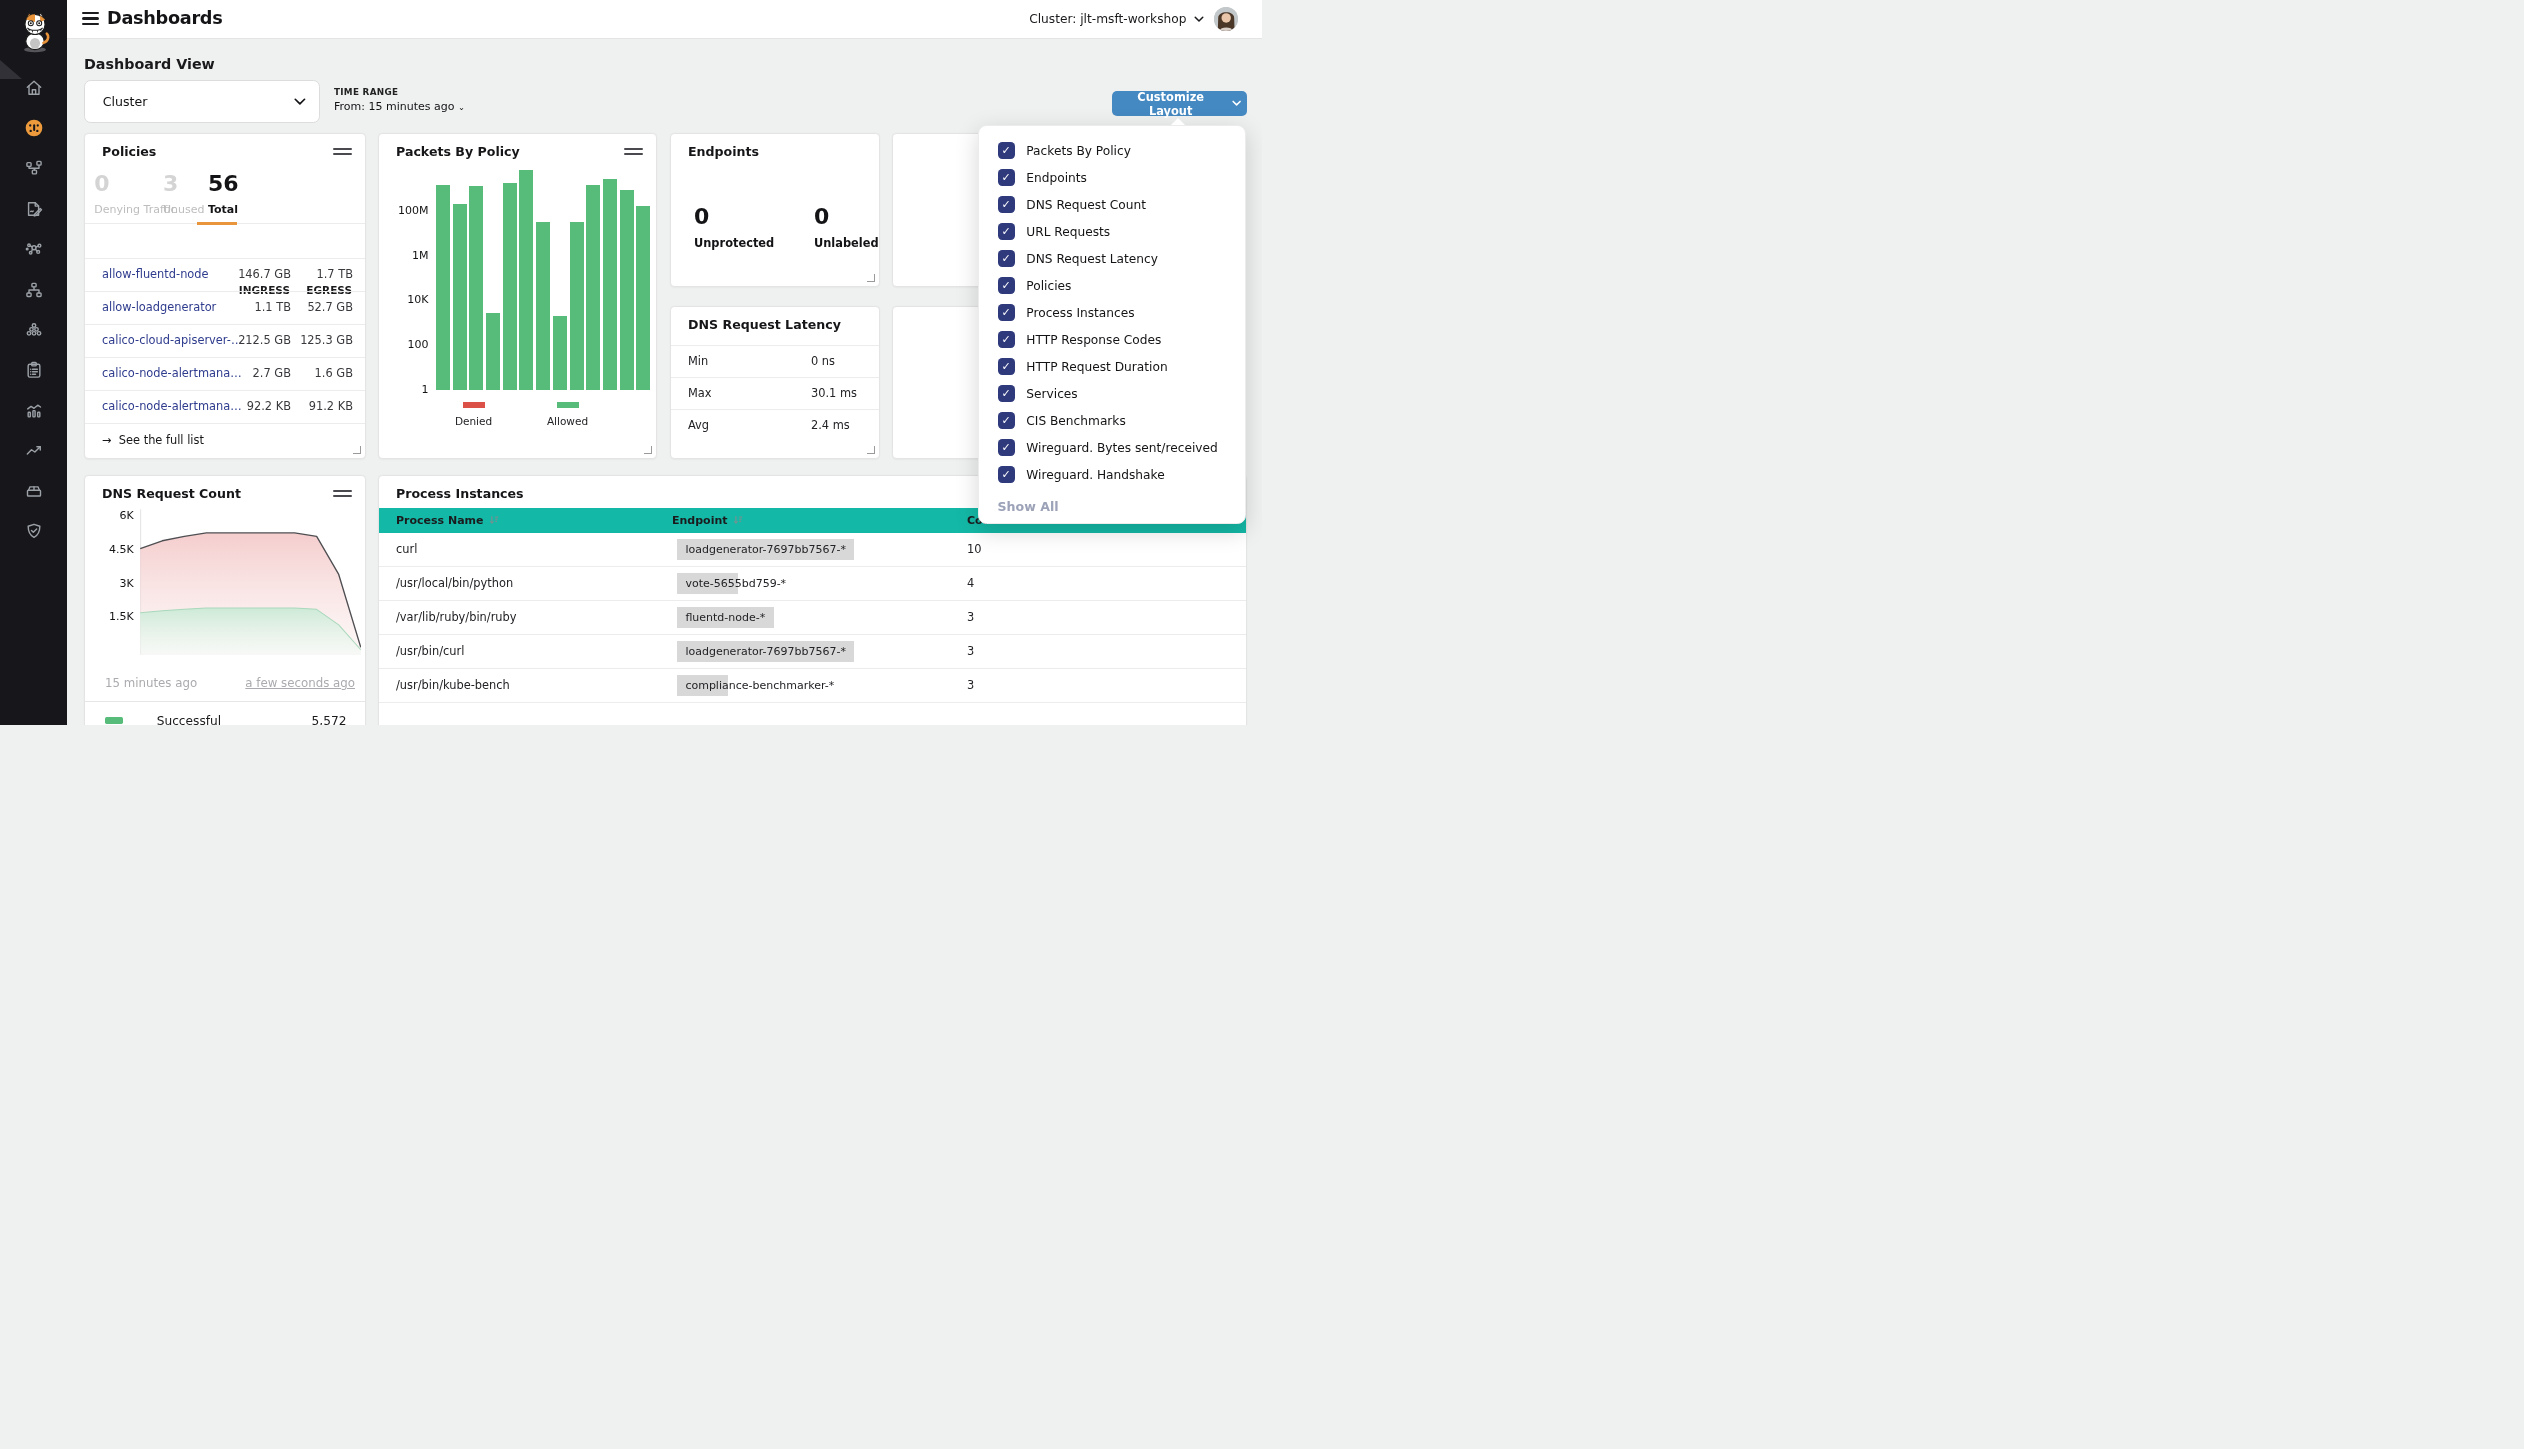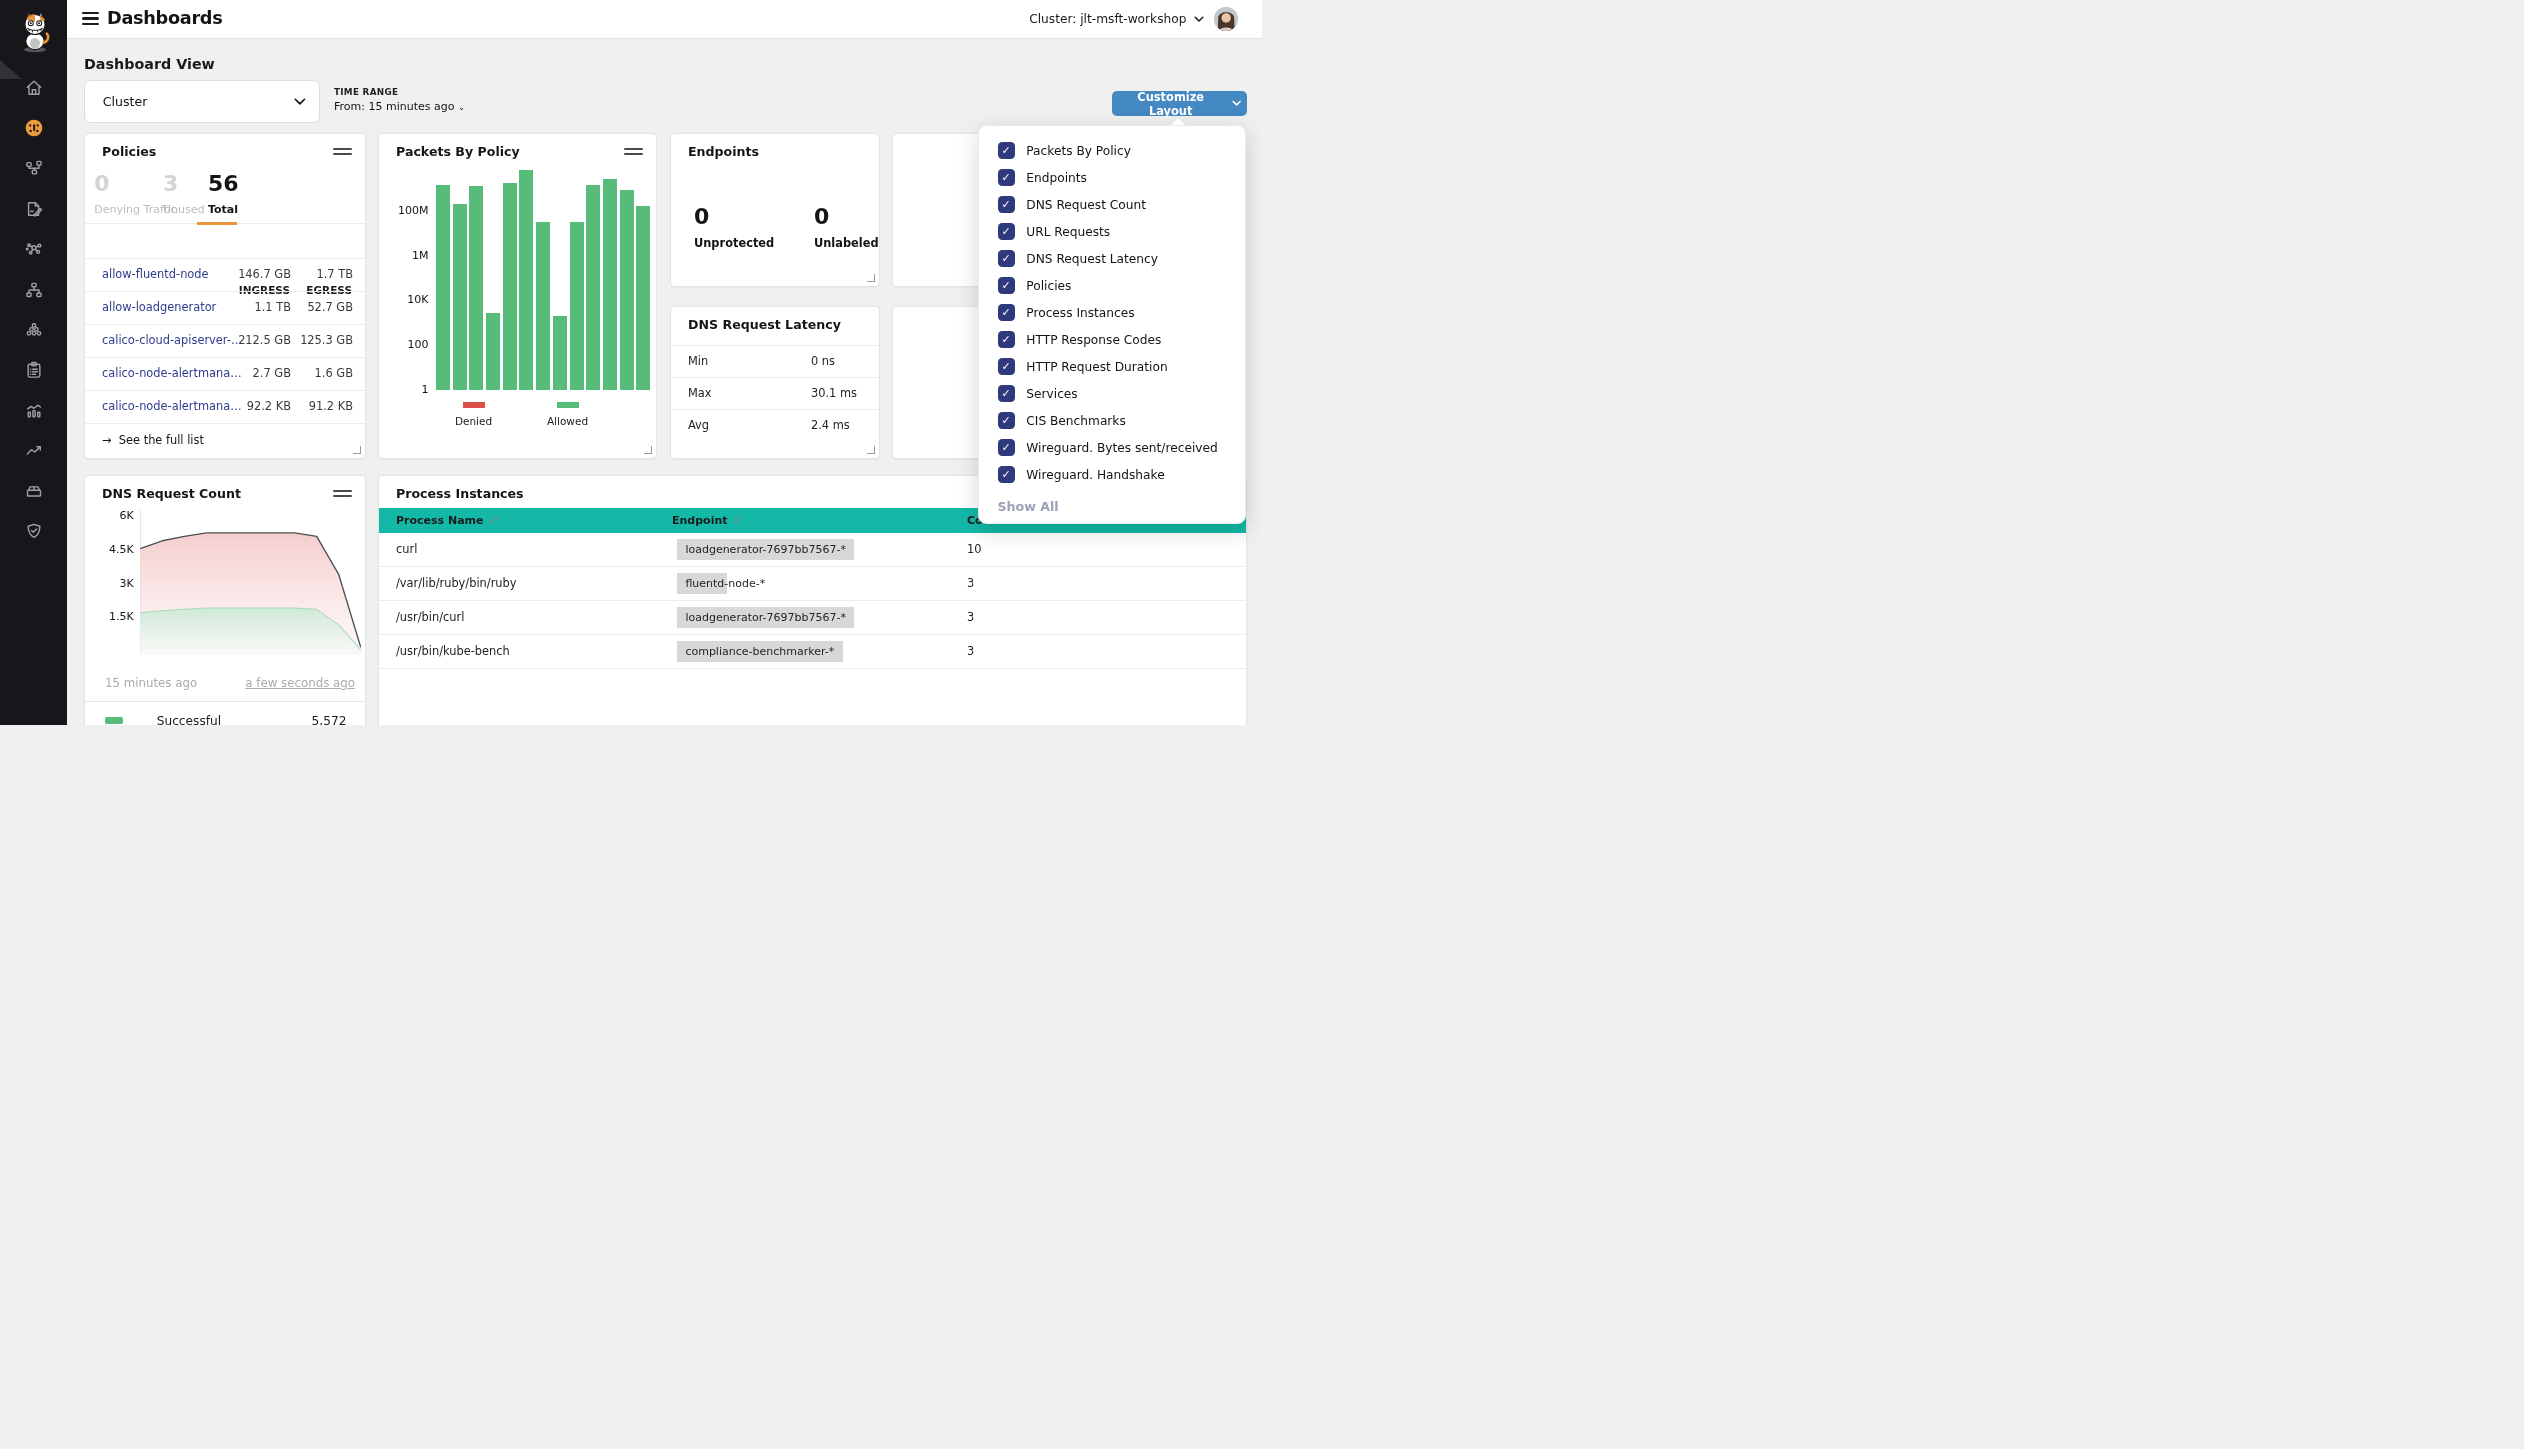--- a/index.html
+++ b/index.html
@@ -472,20 +472,25 @@
           </svg>
       </div>
     </div>
     <div id="pr-rows">
         <div class="prow2">
           <span class="c1">curl</span>
           <span class="chip">loadgenerator-7697bb7567-*</span>
           <span class="c3">10</span>
         </div>
         <div class="prow2">
+          <span class="c1">/usr/local/bin/python</span>
+          <span class="chip">vote-5655bd759-*</span>
+          <span class="c3">4</span>
+        </div>
+        <div class="prow2">
           <span class="c1">/var/lib/ruby/bin/ruby</span>
           <span class="chip">fluentd-node-*</span>
           <span class="c3">3</span>
         </div>
         <div class="prow2">
           <span class="c1">/usr/bin/curl</span>
           <span class="chip">loadgenerator-7697bb7567-*</span>
           <span class="c3">3</span>
         </div>
         <div class="prow2">

